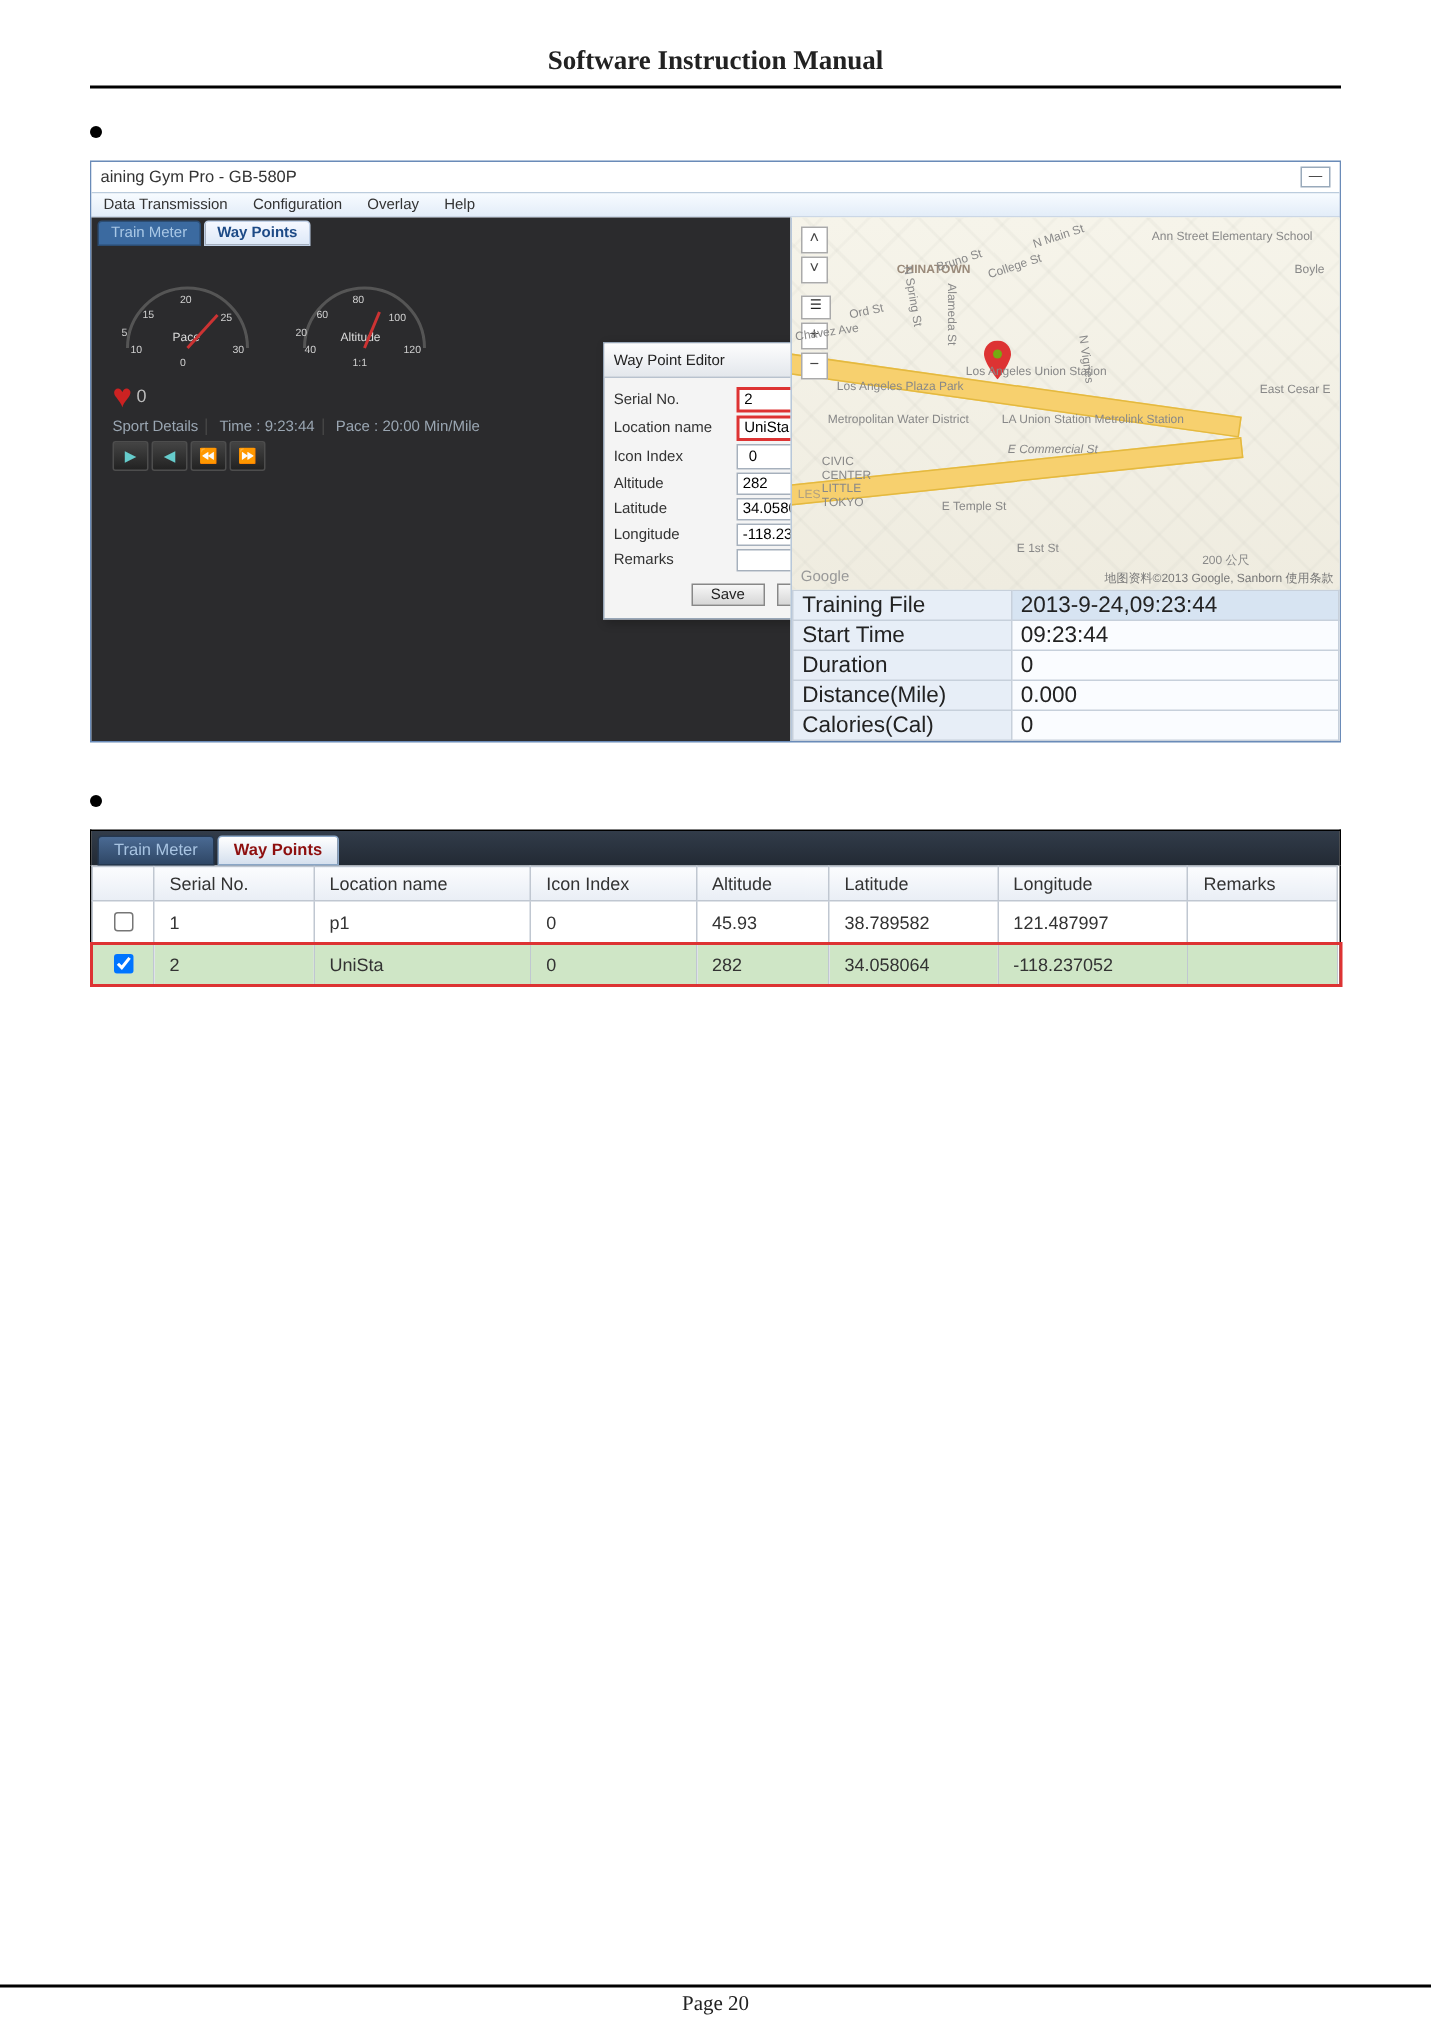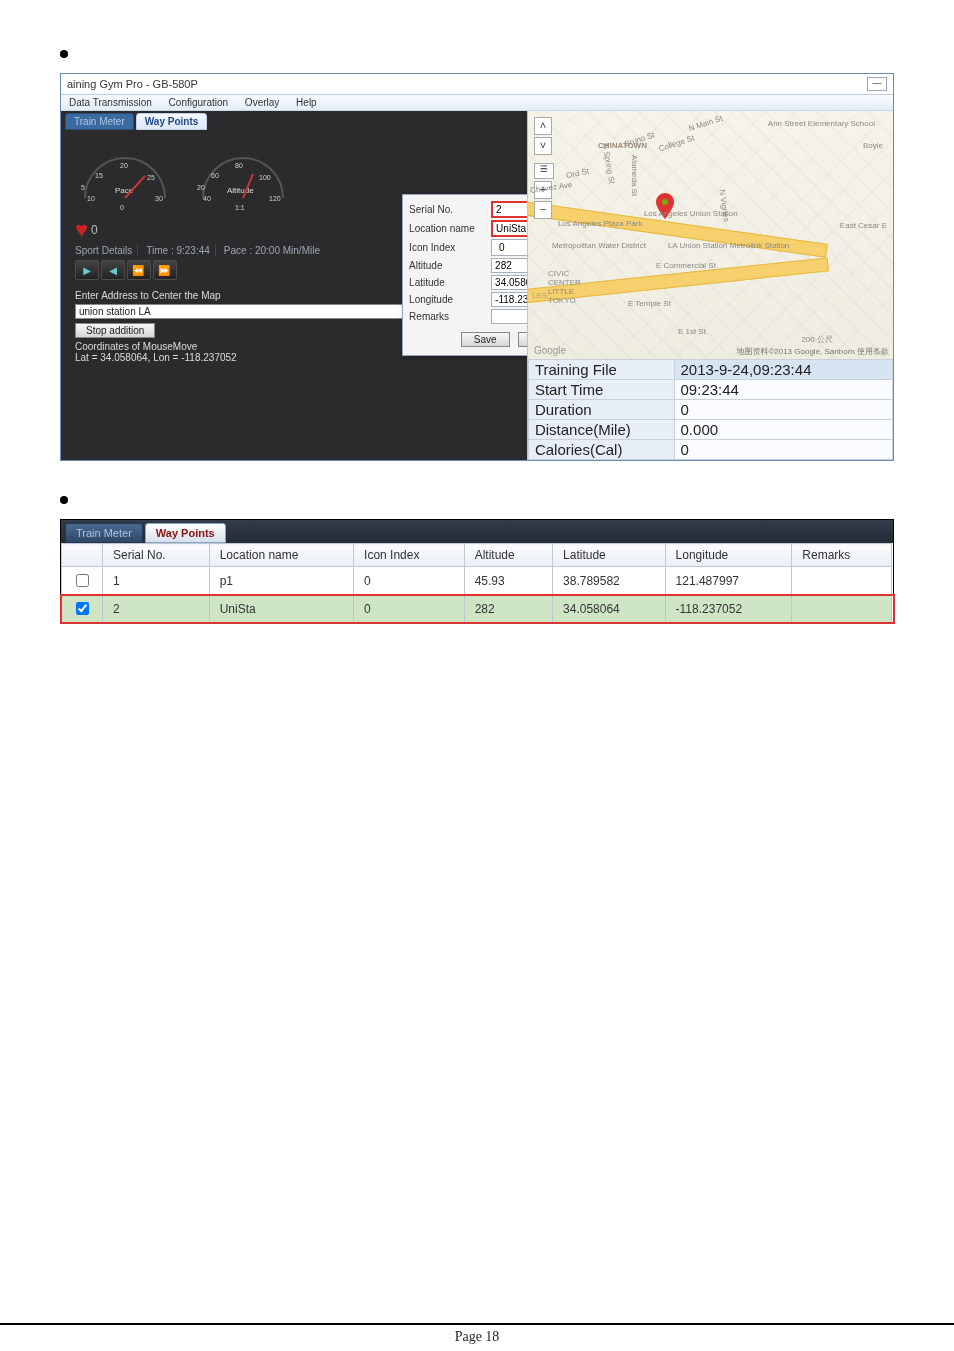--- a/index.html
+++ b/index.html
@@ -304,20 +304,21 @@
     font-family:"Times New Roman", serif;
     font-size:14px;
     padding-top:4px;
   }
 </style>
 </head>
 <body>
 
 <div class="page">
 
+  <div class="header-title">Software Instruction Manual</div>
 
   <div class="bullet"></div>
 
   <div class="app-window">
     <div class="app-titlebar">
       <span>aining Gym Pro - GB-580P</span>
       <span style="display:flex;gap:3px;">
         <span style="border:1px solid #9ab;width:18px;height:12px;font-size:9px;text-align:center;">—</span>
       </span>
     </div>
@@ -381,35 +382,27 @@
           <span>Pace : 20:00 Min/Mile</span>
         </div>
 
         <div class="xport-icons">
           <div class="ico">▶</div>
           <div class="ico">◀</div>
           <div class="ico">⏪</div>
           <div class="ico">⏩</div>
         </div>
 
-        <div class="addr-box">
-          <div class="addr-row1">Enter Address to Center the Map</div>
-          <div class="addr-line2">
-            <input value="union station LA" style="">
-            <button class="btn-grey">Search</button>
-          </div>
-          <div style="margin-bottom:3px;">
-            <button class="btn-grey">Stop addition</button>
-          </div>
-          <div class="lat-line">Coordinates of MouseMove</div>
-          <div class="lat-line">Lat = 34.058064, Lon = -118.237052</div>
-        </div>
       </div>
 
       <div class="overlay-editor">
+        <div class="ovl-title">
+          <span>Way Point Editor</span>
+          <span class="ovl-close">x</span>
+        </div>
         <div class="ovl-body">
           <div class="ovl-row red">
             <div class="k">Serial No.</div>
             <div class="v"><input class="ovl-input" value="2" style=""></div>
           </div>
           <div class="ovl-row red">
             <div class="k">Location name</div>
             <div class="v"><input class="ovl-input" value="UniSta" style=""></div>
           </div>
           <div class="ovl-row">
@@ -478,21 +471,21 @@
           <span class="map-label" style="left:140px; top:130px;">LA Union Station
 Metrolink Station</span>
           <span class="map-label" style="left:20px; top:158px; white-space:pre;">CIVIC
 CENTER
 LITTLE
 TOKYO</span>
           <span class="map-label" style="left:4px; top:180px; color:#b0a080;">LES</span>
           <span class="map-label" style="left:100px; top:188px;">E Temple St</span>
           <span class="map-label" style="right:6px; top:110px;">East Cesar E</span>
           <span class="map-label" style="left:150px; top:216px;">E 1st St</span>
-          <span class="map-label" style="left:128px; top:150px;">E Commercial St</span>
+          <span class="map-label" style="left:144px; top:150px;font-style:italic;">E Commercial St</span>
           <span class="map-label" style="right:10px; top:30px;">Boyle</span>
           <span class="map-label" style="left:160px; top:8px; transform:rotate(-18deg);">N Main St</span>
           <span class="map-label" style="left:86px; top:60px; transform:rotate(90deg);">Alameda St</span>
           <span class="map-label" style="left:96px; top:24px; transform:rotate(-18deg);">Bruno St</span>
           <span class="map-label" style="left:130px; top:28px; transform:rotate(-18deg);">College St</span>
           <span class="map-label" style="left:38px; top:58px; transform:rotate(-12deg);">Ord St</span>
           <span class="map-label" style="left:60px; top:48px; transform:rotate(80deg);">N Spring St</span>
           <span class="map-label" style="left:2px; top:72px; transform:rotate(-8deg);">Chavez Ave</span>
           <span class="map-label" style="left:180px; top:90px; transform:rotate(82deg);">N Vignes</span>
 
@@ -569,14 +562,14 @@
             <td>282</td>
             <td>34.058064</td>
             <td>-118.237052</td>
             <td></td>
           </tr>
         </tbody>
       </table>
     </div>
   </div>
 
-  <div class="footer">Page 18</div>
+  <div class="footer">Page 20</div>
 </div>
 
 </body></html>

